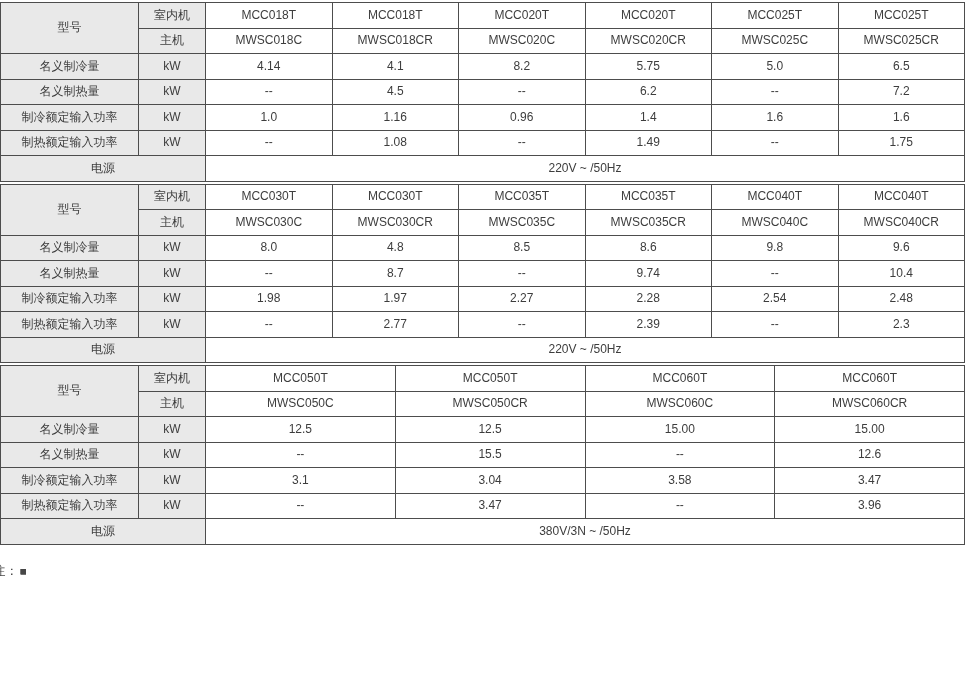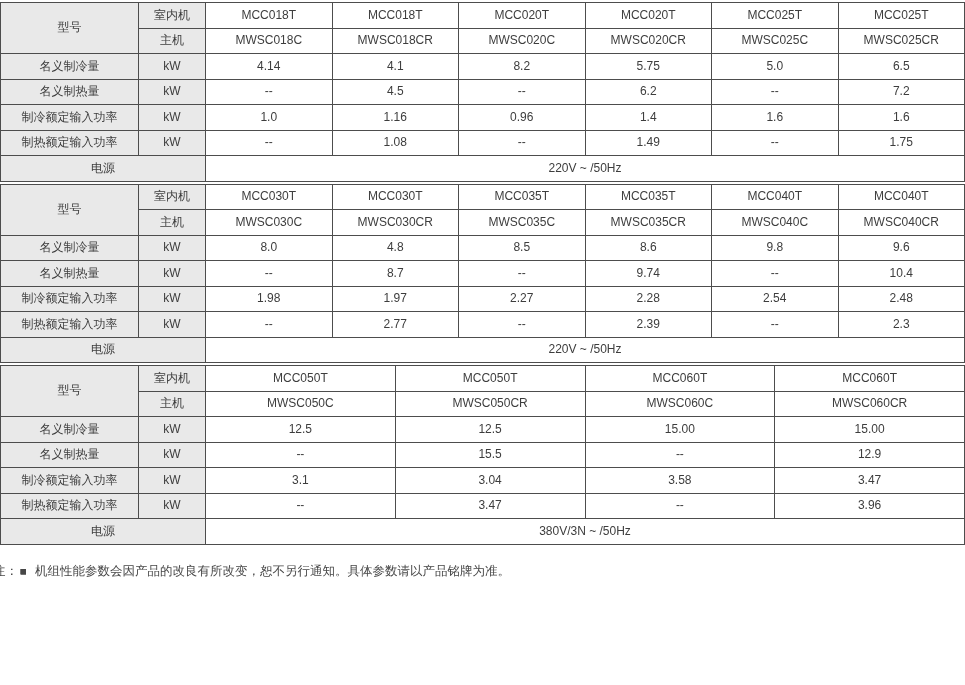--- a/index.html
+++ b/index.html
@@ -261,21 +261,21 @@
       <td>12.5</td>
       <td>15.00</td>
       <td>15.00</td>
     </tr>
     <tr>
       <td class="lbl">名义制热量</td>
       <td class="lbl">kW</td>
       <td>--</td>
       <td>15.5</td>
       <td>--</td>
-      <td>12.9</td>
+      <td>12.6</td>
     </tr>
     <tr>
       <td class="lbl">制冷额定输入功率</td>
       <td class="lbl">kW</td>
       <td>3.1</td>
       <td>3.04</td>
       <td>3.58</td>
       <td>3.47</td>
     </tr>
     <tr>
@@ -296,17 +296,16 @@
   <div class="notes">
     <div class="note-line">
       <span class="note-prefix">注：</span>
       <span class="bullet">■</span>
     </div>
     <div class="note-line">
       <span class="bullet">■</span>
     </div>
     <div class="note-line">
       <span class="bullet">■</span>
-      <span>机组性能参数会因产品的改良有所改变，恕不另行通知。具体参数请以产品铭牌为准。</span>
     </div>
   </div>
 
 </div>
 
 </body></html>

